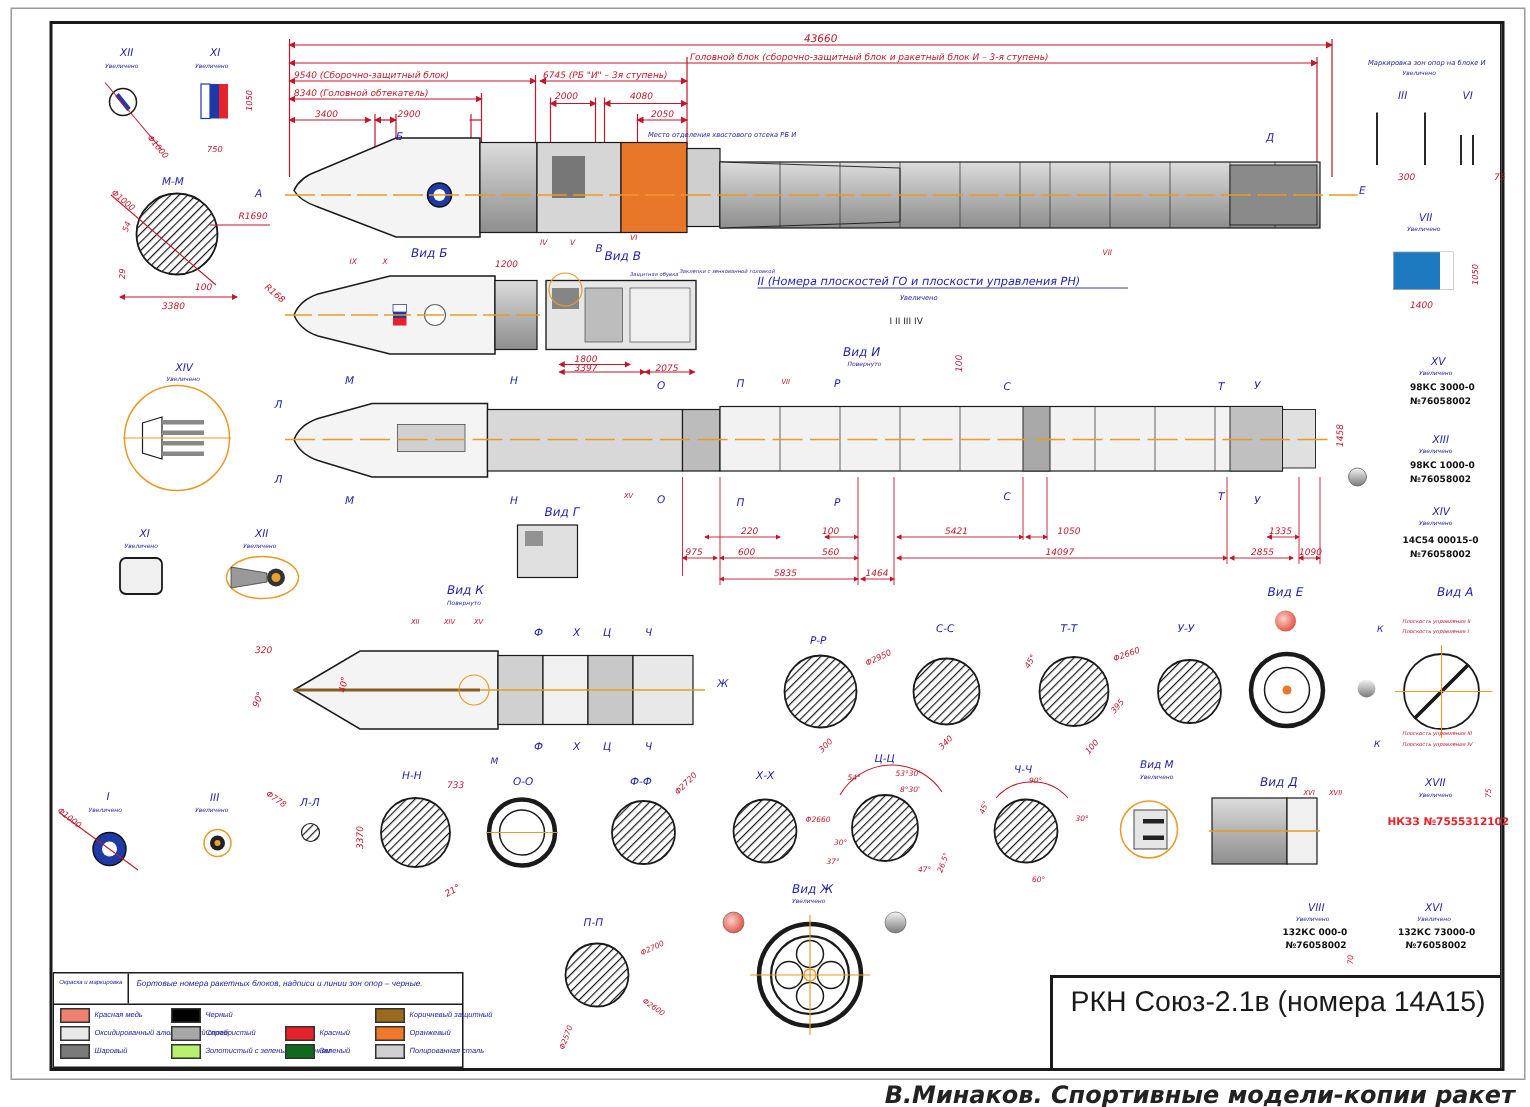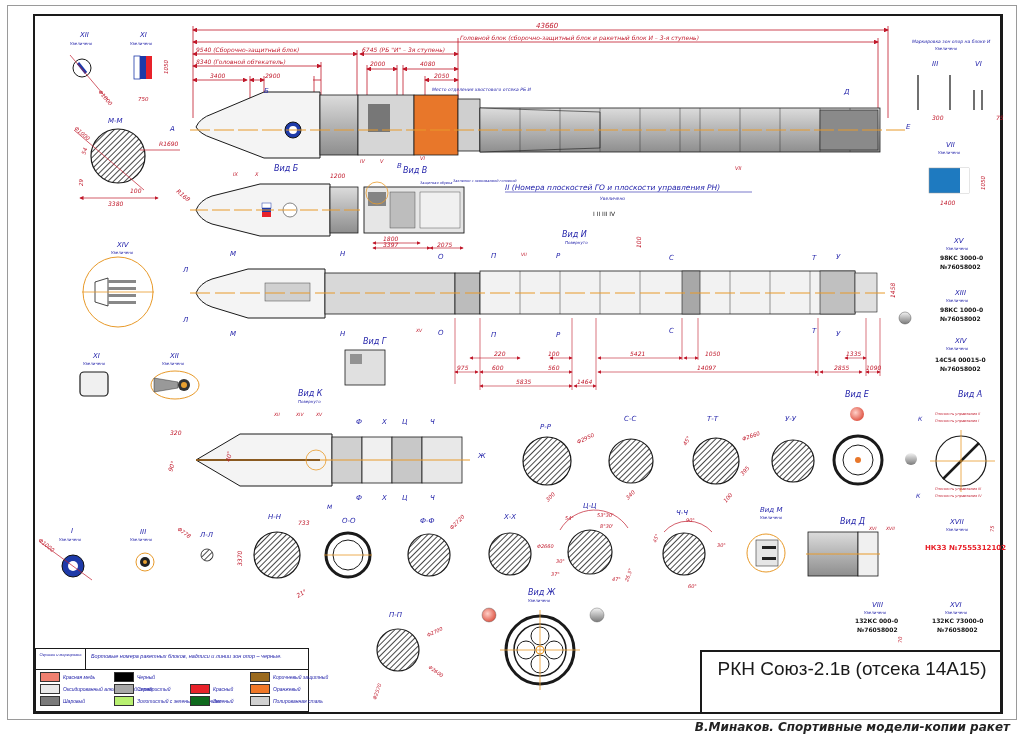--- a/index.html
+++ b/index.html
@@ -1,20 +1,20 @@
 <!DOCTYPE html>
 <html><head>
 <meta charset="utf-8">
 <style>
   html,body{margin:0;padding:0;background:#ffffff;}
   body{width:1020px;height:738px;position:relative;overflow:hidden;font-family:"Liberation Sans",sans-serif;}
   .outer{position:absolute;left:7px;top:5px;width:1008px;height:713px;border:1px solid #9a9a9a;background:#fff;}
   .frame{position:absolute;left:33px;top:14px;width:970px;height:700px;border:2px solid #1a1a1a;box-sizing:border-box;}
   .frame-inner-right{position:absolute;left:1000px;top:14px;width:3px;height:700px;border-left:1px solid #1a1a1a;}
-  .credit{position:absolute;right:10px;top:720px;font-style:italic;font-weight:bold;font-size:12px;color:#222;font-family:"DejaVu Sans",sans-serif;margin-left:20px;}
+  .credit{position:absolute;right:10px;top:720px;font-style:italic;font-weight:bold;font-size:16px;color:#222;font-family:"DejaVu Sans",sans-serif;margin-left:20px;}
   svg{position:absolute;left:0;top:0;}
   .lbl{font-family:"DejaVu Sans",sans-serif;font-style:italic;fill:#1e1ea8;}
   .dim{font-family:"DejaVu Sans",sans-serif;font-style:italic;fill:#c0182a;}
   .title-box{position:absolute;left:700px;top:650px;width:300px;height:62px;border-left:2px solid #1a1a1a;border-top:2px solid #1a1a1a;box-sizing:border-box;}
   .title-l1,.title-l2{position:absolute;left:0;width:300px;text-align:center;font-family:"Liberation Sans",sans-serif;font-size:19px;color:#1a1a1a;}
   .title-l1{top:6px;}
   .title-l2{top:30px;}
   .legend{position:absolute;left:35px;top:648px;width:274px;height:64px;border:1.5px solid #1a1a1a;box-sizing:border-box;background:#fff;}
   .legend-head{position:absolute;left:0;top:0;width:272px;height:20px;border-bottom:1.5px solid #1a1a1a;}
   .legend-head .cell1{position:absolute;left:0;top:0;width:50px;height:20px;border-right:1.5px solid #1a1a1a;font-size:4px;color:#1e1ea8;text-align:center;line-height:6px;font-style:italic;padding-top:3px;box-sizing:border-box;}
@@ -575,16 +575,16 @@
       <div class="sw" style="left: 78px; top: 47px; background: rgb(184, 240, 112);"></div>
       <div class="swl" style="left: 101px; top: 49px;">Золотистый с зеленым оттенком</div>
       <div class="sw" style="left: 154px; top: 47px; background: rgb(15, 106, 30);"></div>
       <div class="swl" style="left: 177px; top: 49px;">Зеленый</div>
       <div class="sw" style="left: 214px; top: 47px; background: rgb(208, 208, 208);"></div>
       <div class="swl" style="left: 237px; top: 49px;">Полированная сталь</div>
     </div>
 </div>
 
 <div class="title-box">
-  <div class="title-l1">РКН Союз-2.1в (отсека 14А15)</div>
+  <div class="title-l1">РКН Союз-2.1в (номера 14А15)</div>
 </div>
 
 <div class="credit">В.Минаков. Спортивные модели-копии ракет</div>
 
 </body></html>

